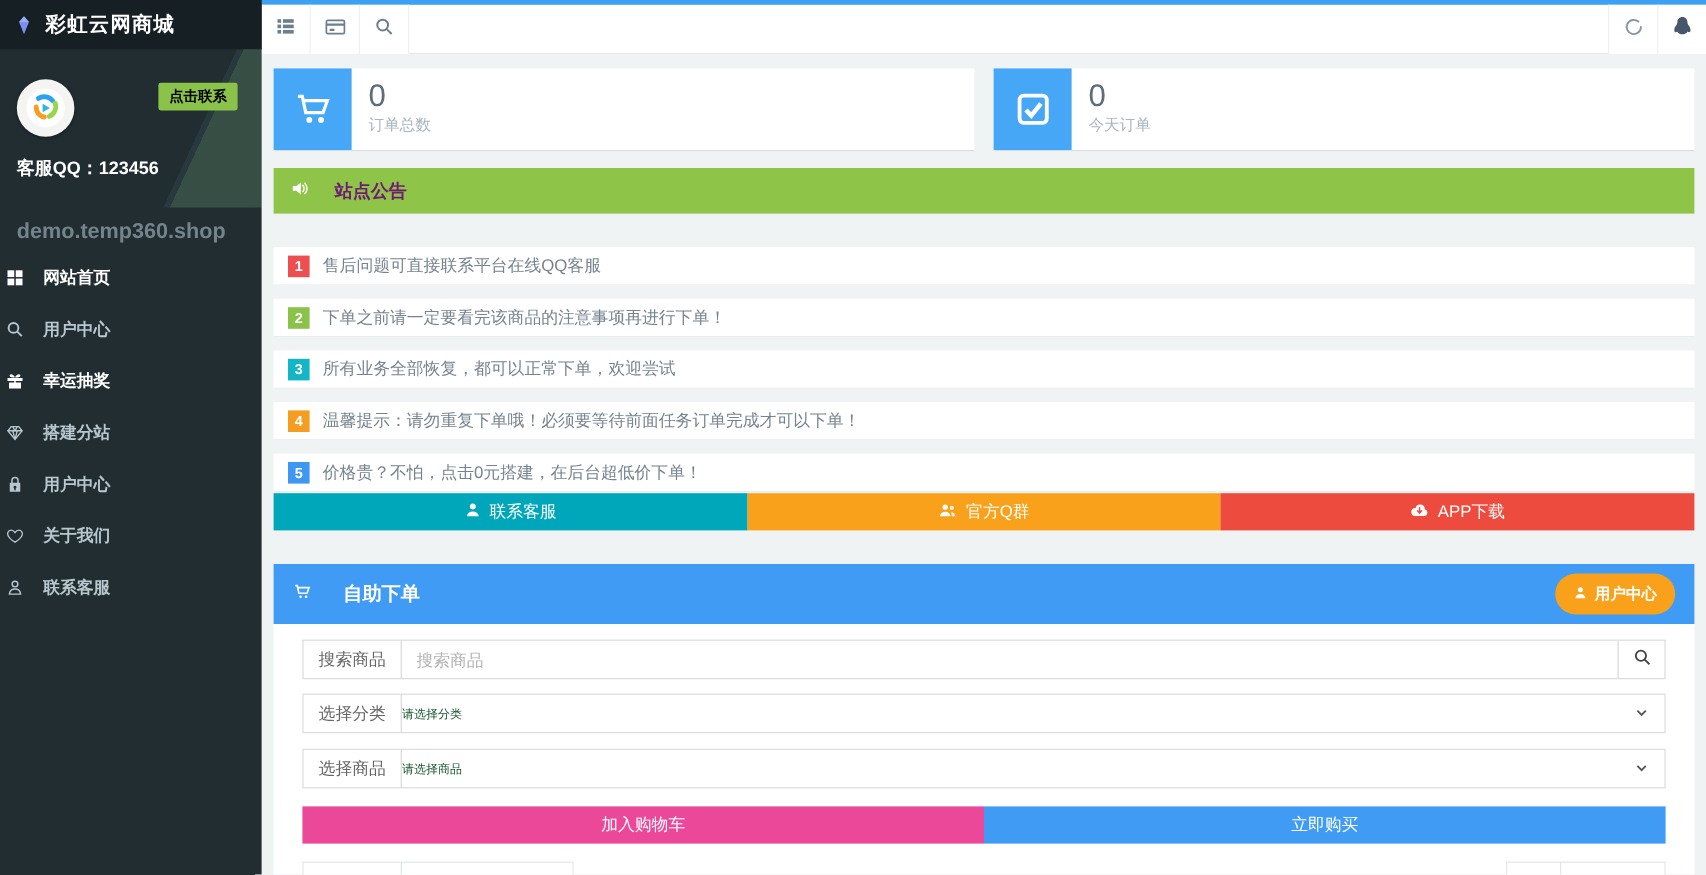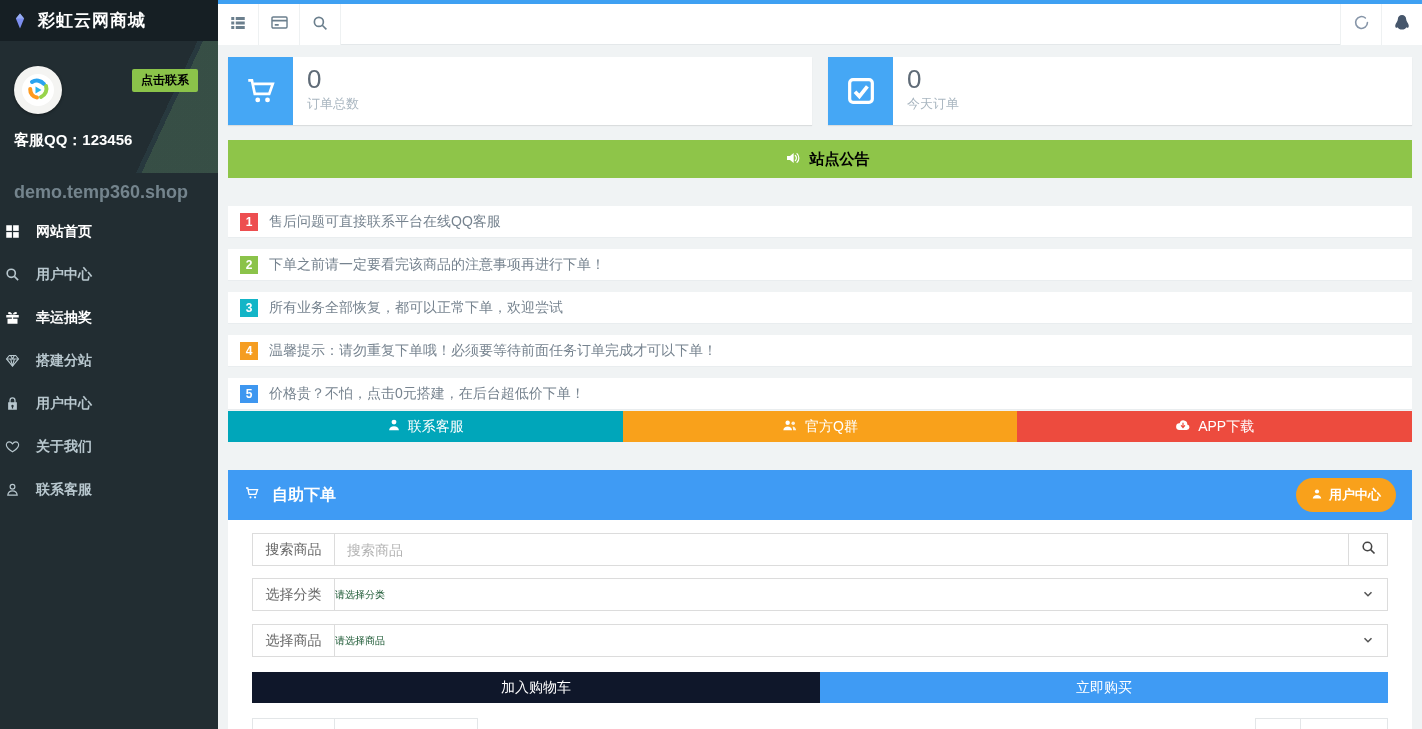--- a/index.html
+++ b/index.html
@@ -37,32 +37,32 @@
 
   
   .stats { position:absolute; left:228px; top:57px; width:1184px; height:68px; display:flex; gap:16px; }
   .stat-card { flex:1; background:#fff; display:flex; box-shadow:0 1px 1px rgba(0,0,0,.09); }
   .stat-iconbox { width:65px; height:68px; background:#45a7f5; display:flex; align-items:center; justify-content:center; flex:0 0 65px; }
   .stat-text { padding:7px 0 0 14px; }
   .stat-value { font-size:26px; color:#5f6b77; line-height:30px; }
   .stat-label { font-size:13px; color:#a9b6c0; margin-top:1px; }
 
   
-  .ann-header { position:absolute; left:228px; top:140px; width:1184px; height:38px; background:#8ec549; color:#000000; display:flex; align-items:center; gap:9px; padding-left:14px; font-size:15px; font-weight:700;justify-content:center; }
+  .ann-header { position:absolute; left:228px; top:140px; width:1184px; height:38px; background:#8ec549; color:#701a75; display:flex; align-items:center; gap:21px; padding-left:14px; font-size:15px; font-weight:700; }
   .ann-row { position:absolute; left:228px; width:1184px; height:32px; background:#fff; border-bottom:1px solid #e9edef; display:flex; align-items:center; gap:11px; padding-left:12px; }
   .ann-row.t1 { top:206px; } .ann-row.t2 { top:249px; } .ann-row.t3 { top:292px; }
   .ann-row.t4 { top:335px; } .ann-row.t5 { top:378px; }
   .ann-num { width:18px; height:18px; color:#fff; font-size:12px; font-weight:700; display:flex; align-items:center; justify-content:center; flex:0 0 18px; }
   .ann-text { color:#76838f; font-size:14px; }
   .ann-actions { position:absolute; left:228px; top:411px; width:1184px; height:31px; display:flex; }
   .ann-btn { flex:1; display:flex; align-items:center; justify-content:center; gap:7px; color:#fff; font-size:14px; cursor:pointer; }
 
   
   .order-header { position:absolute; left:228px; top:470px; width:1184px; height:50px; background:#3f9bf4; display:flex; align-items:center; padding:0 16px; color:#fff; }
-  .order-title { display:flex; align-items:center; gap:12px; font-size:16px; font-weight:700; }
+  .order-title { display:flex; align-items:center; gap:26px; font-size:16px; font-weight:700; }
   .pill-btn { margin-left:auto; background:#f9a11b; color:#fff; border-radius:17px; padding:8px 15px; font-size:13px; font-weight:700; display:flex; align-items:center; gap:6px; cursor:pointer; }
   .order-body { position:absolute; left:228px; top:520px; width:1184px; height:209px; background:#fff; overflow:hidden; }
   .form-row { position:absolute; left:24px; width:1136px; height:33px; display:flex; }
   .form-row.fr1 { top:13px; } .form-row.fr2 { top:58px; } .form-row.fr3 { top:104px; }
   .f-label { width:83px; flex:0 0 83px; border:1px solid #dcdcdc; display:flex; align-items:center; justify-content:center; color:#666; font-size:14px; background:#fff; }
   .f-input { flex:1; border:1px solid #dcdcdc; margin-left:-1px; padding-left:12px; font-size:14px; color:#555; outline:none; font-family:inherit; background:#fff; }
   .f-input::placeholder { color:#b3b3b3; }
   .f-select { flex:1; border:1px solid #dcdcdc; margin-left:-1px; position:relative; display:flex; align-items:center; font-size:10px; color:#14532d; cursor:pointer; background:#fff; }
   .chev { position:absolute; right:12px; top:8px; }
   .f-sbtn { width:40px; flex:0 0 40px; border:1px solid #dcdcdc; margin-left:-1px; display:flex; align-items:center; justify-content:center; background:#fff; cursor:pointer; }
@@ -333,21 +333,21 @@
       <div class="form-row fr3">
         <div class="f-label">选择商品</div>
         <div class="f-select">
           <span>请选择商品</span>
           <span class="chev"><svg width="14" height="14" viewBox="0 0 24 24" fill="none" stroke="#555" stroke-width="2.6">
                 <path d="M6 9l6 6 6-6"></path>
               </svg></span>
         </div>
       </div>
       <div class="order-actions">
-        <div class="half-btn" style="background-color: #0f172a;">加入购物车</div>
+        <div class="half-btn" style="background-color: #ec4899;">加入购物车</div>
         <div class="half-btn" style="background-color: rgb(63, 155, 244);">立即购买</div>
       </div>
       <div class="next-frag nf1"></div>
       <div class="next-frag nf2"></div>
       <div class="next-frag nf3"></div>
       <div class="next-frag nf4"></div>
     </div>
   </section>
 
 </div>

